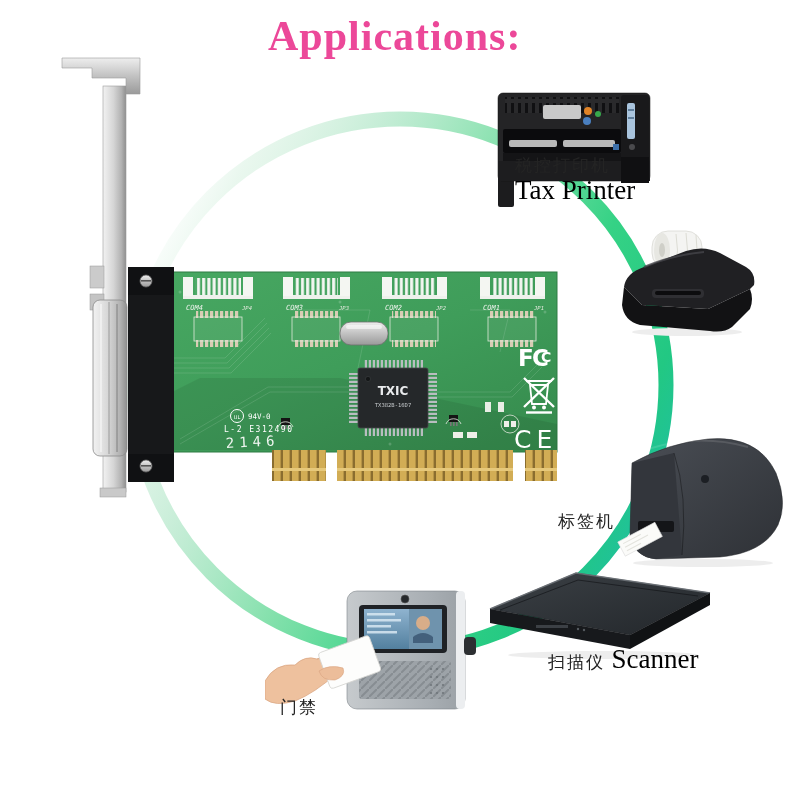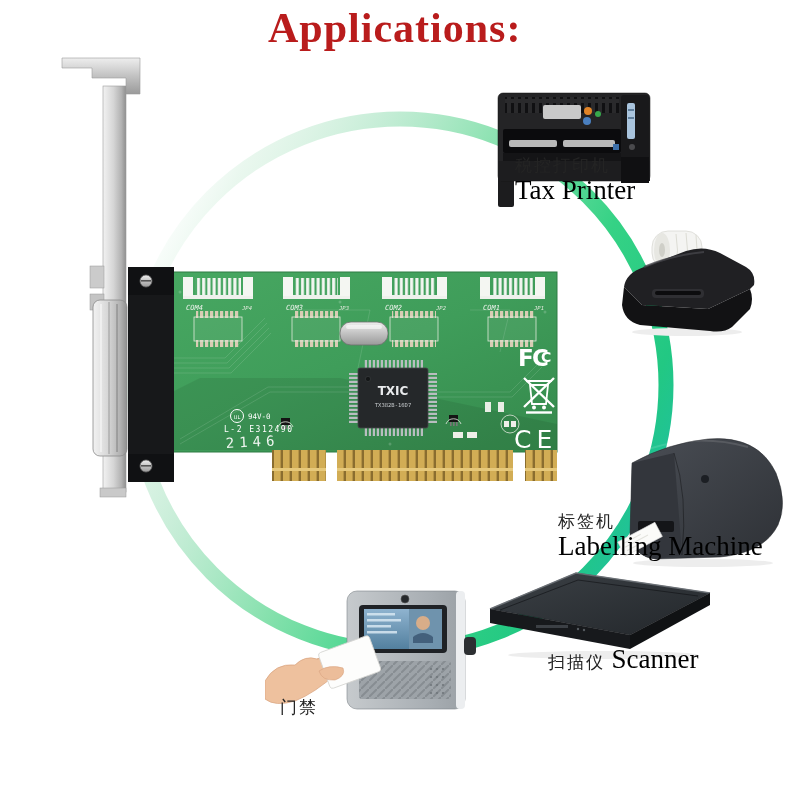--- a/index.html
+++ b/index.html
@@ -1,20 +1,20 @@
 <!DOCTYPE html>
 <html><head>
 <meta charset="utf-8">
 <style>
   html,body{margin:0;padding:0;background:#fff}
   .stage{position:relative;width:800px;height:800px;background:#ffffff;overflow:hidden;
          font-family:"Liberation Sans",sans-serif}
   .abs{position:absolute}
-  .title{position:absolute;left:268px;top:4px;font-family:"Liberation Serif",serif;
-         font-weight:bold;font-size:42px;color:#b91c1c;letter-spacing:1px}
+  .title{position:absolute;left:268px;top:12px;font-family:"Liberation Serif",serif;
+         font-weight:bold;font-size:42px;color:#ec4899;letter-spacing:1px}
   .dev-label{position:absolute;line-height:1.15}
   .dev-label .zh{display:block;font-size:17px;color:#242424;letter-spacing:2px}
   .dev-label .en{display:block;font-family:"Liberation Serif",serif;font-weight:normal;
                  font-size:27px;color:#000;line-height:1.08;white-space:nowrap}
   .dev-label.inline{text-align:left;white-space:nowrap}
   .dev-label.inline .zh,.dev-label.inline .en{display:inline-block;vertical-align:baseline}
   .dev-label.inline .en{margin-left:2px}
   svg{display:block}
 </style>
 </head>
@@ -388,21 +388,20 @@
   <div class="dev-label" style="left:515px;top:156px;width:235px">
     <span class="zh">税控打印机</span>
     <span class="en">Tax Printer</span>
   </div>
 
   <div class="dev-label" style="left:580px;top:323px;width:220px">
   </div>
 
   <div class="dev-label" style="left:558px;top:512px;width:240px">
     <span class="zh">标签机</span>
-    <span class="en">Labelling Machine</span>
   </div>
 
   <div class="dev-label inline" style="left:548px;top:645px;width:220px">
     <span class="zh">扫描仪</span>
     <span class="en">Scanner</span>
   </div>
 
   <div class="dev-label" style="left:280px;top:698px;width:228px">
     <span class="zh">门禁</span>
   </div>

